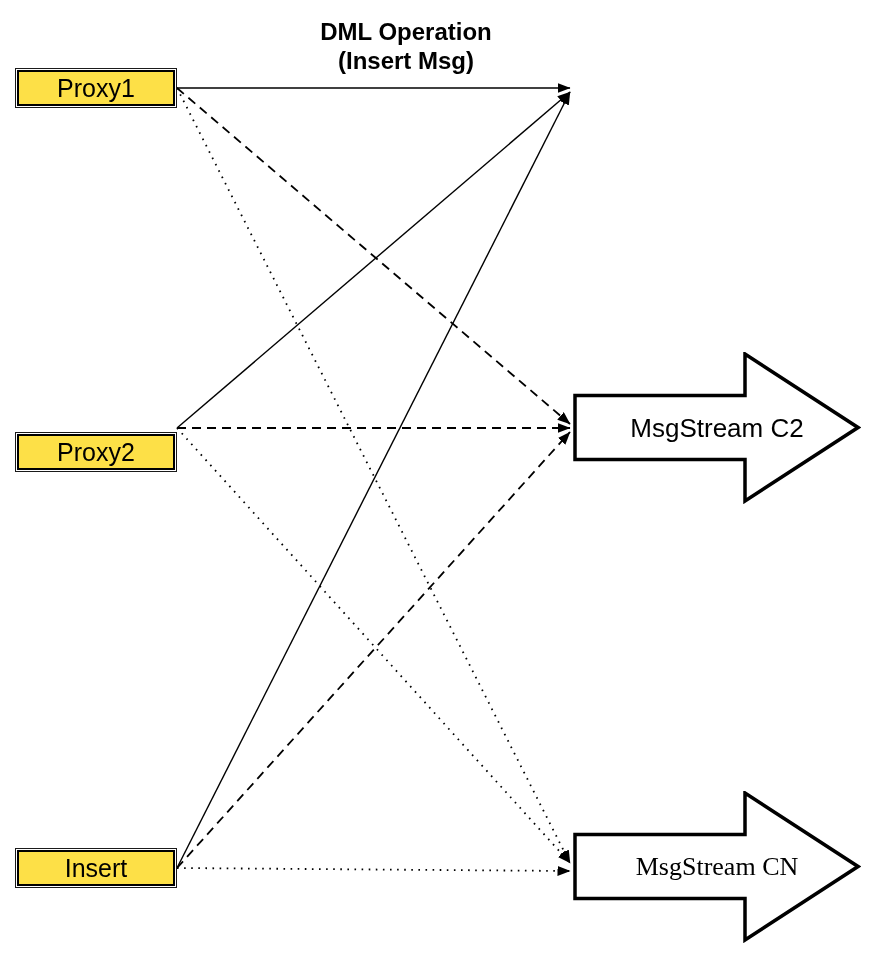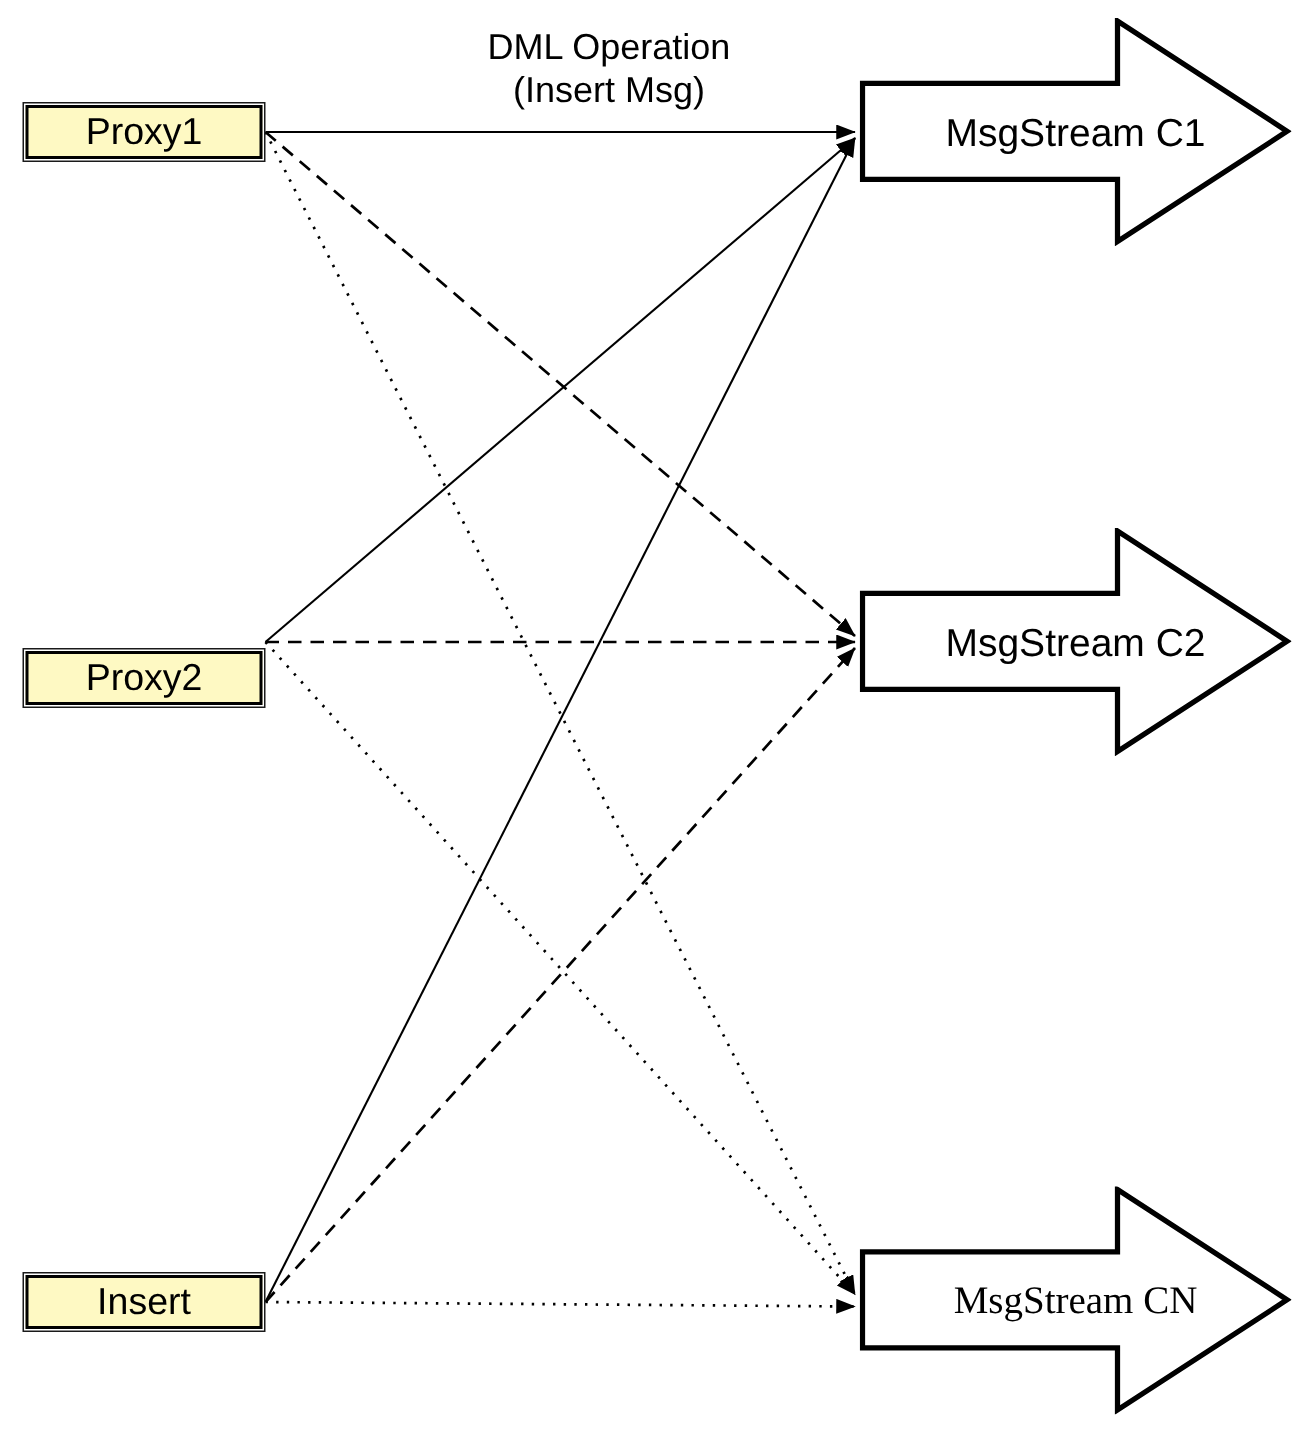--- a/index.html
+++ b/index.html
@@ -22,27 +22,28 @@
   }
   .diagram-title {
     position: absolute;
     left: 256px;
     top: 17px;
     width: 300px;
     text-align: center;
     font-size: 24px;
     line-height: 29px;
     color: #000000;
+    font-weight: bold;
   }
   .proxy-box {
     position: absolute;
     left: 17px;
     width: 154px;
     height: 32px;
-    background: #fef9c3;
+    background: #fde047;
     border: 2px solid #000000;
     outline: 1px solid #1a1a1a;
     outline-offset: 1px;
     display: flex;
     align-items: center;
     justify-content: center;
     font-size: 25px;
     color: #000000;
   }
   .proxy1 { top: 70px; }
@@ -112,26 +113,20 @@
   <div class="proxy-box proxy1">
     <span>Proxy1</span>
   </div>
   <div class="proxy-box proxy2">
     <span>Proxy2</span>
   </div>
   <div class="proxy-box proxyk">
     <span>Insert</span>
   </div>
 
-  <div class="stream-arrow stream-c1">
-    <svg width="288" height="152" viewBox="0 0 288 152">
-      <polygon class="arrow-shape" points="2,43.5 172,43.5 172,2 285,75.5 172,149 172,107.5 2,107.5"></polygon>
-    </svg>
-    <div class="stream-label">MsgStream C1</div>
-  </div>
 
   <div class="stream-arrow stream-c2">
     <svg width="288" height="152" viewBox="0 0 288 152">
       <polygon class="arrow-shape" points="2,43.5 172,43.5 172,2 285,75.5 172,149 172,107.5 2,107.5"></polygon>
     </svg>
     <div class="stream-label">MsgStream C2</div>
   </div>
 
   <div class="stream-arrow stream-cn">
     <svg width="288" height="152" viewBox="0 0 288 152">

